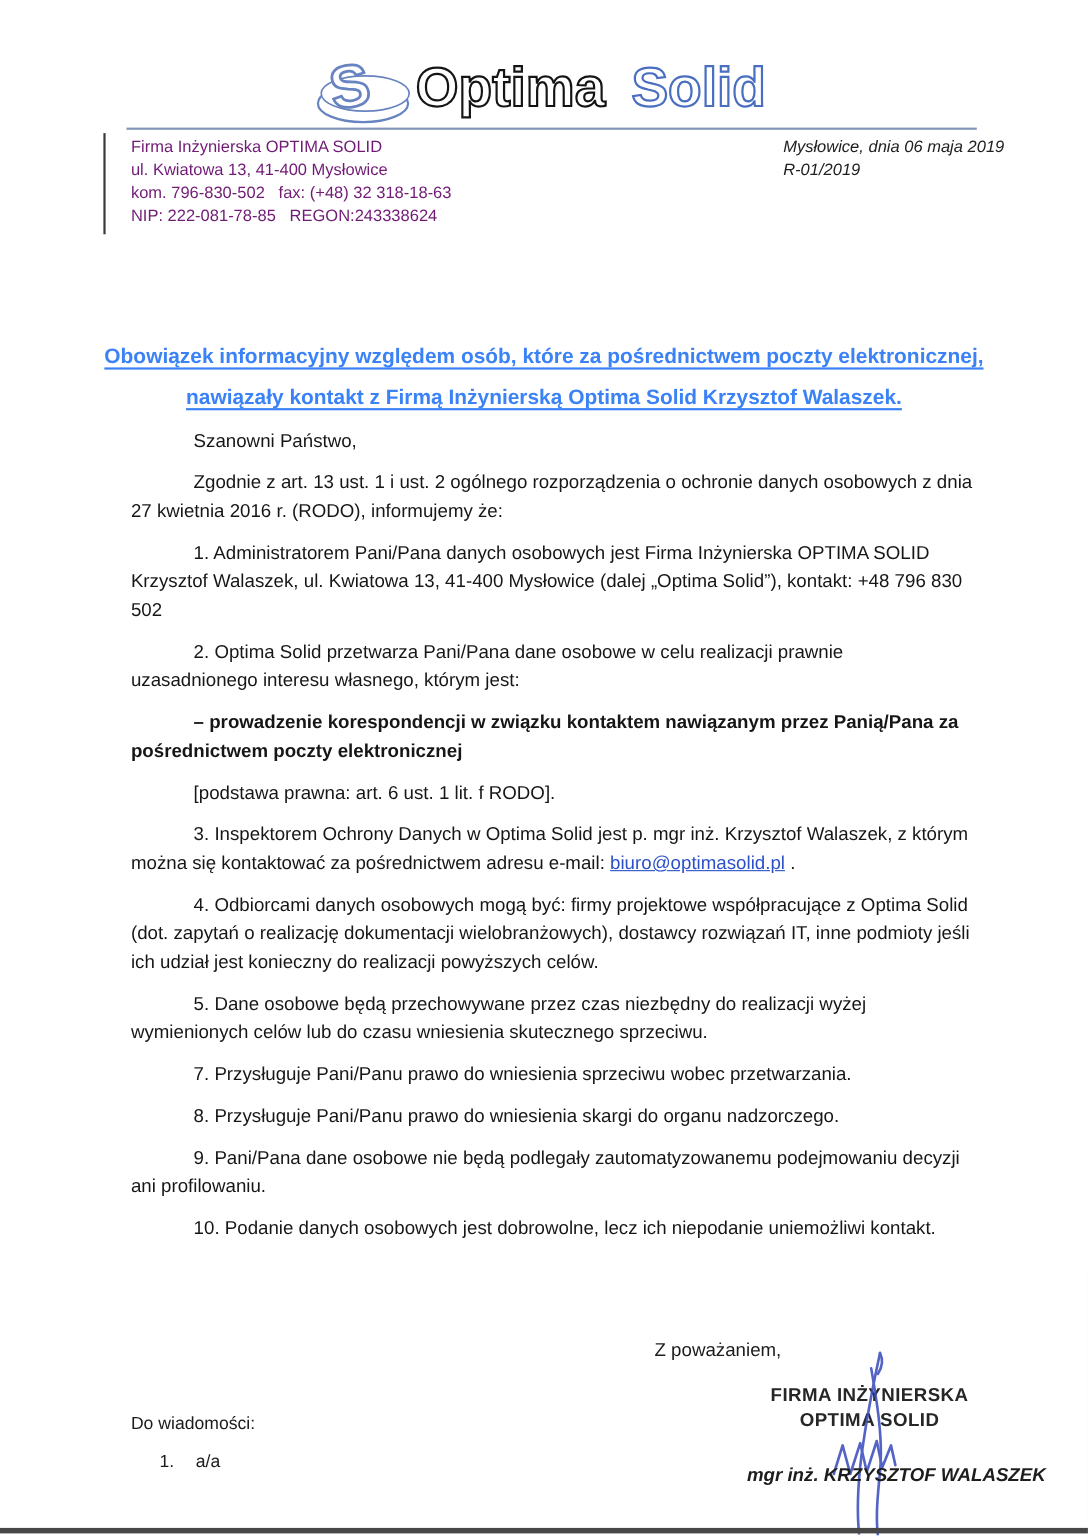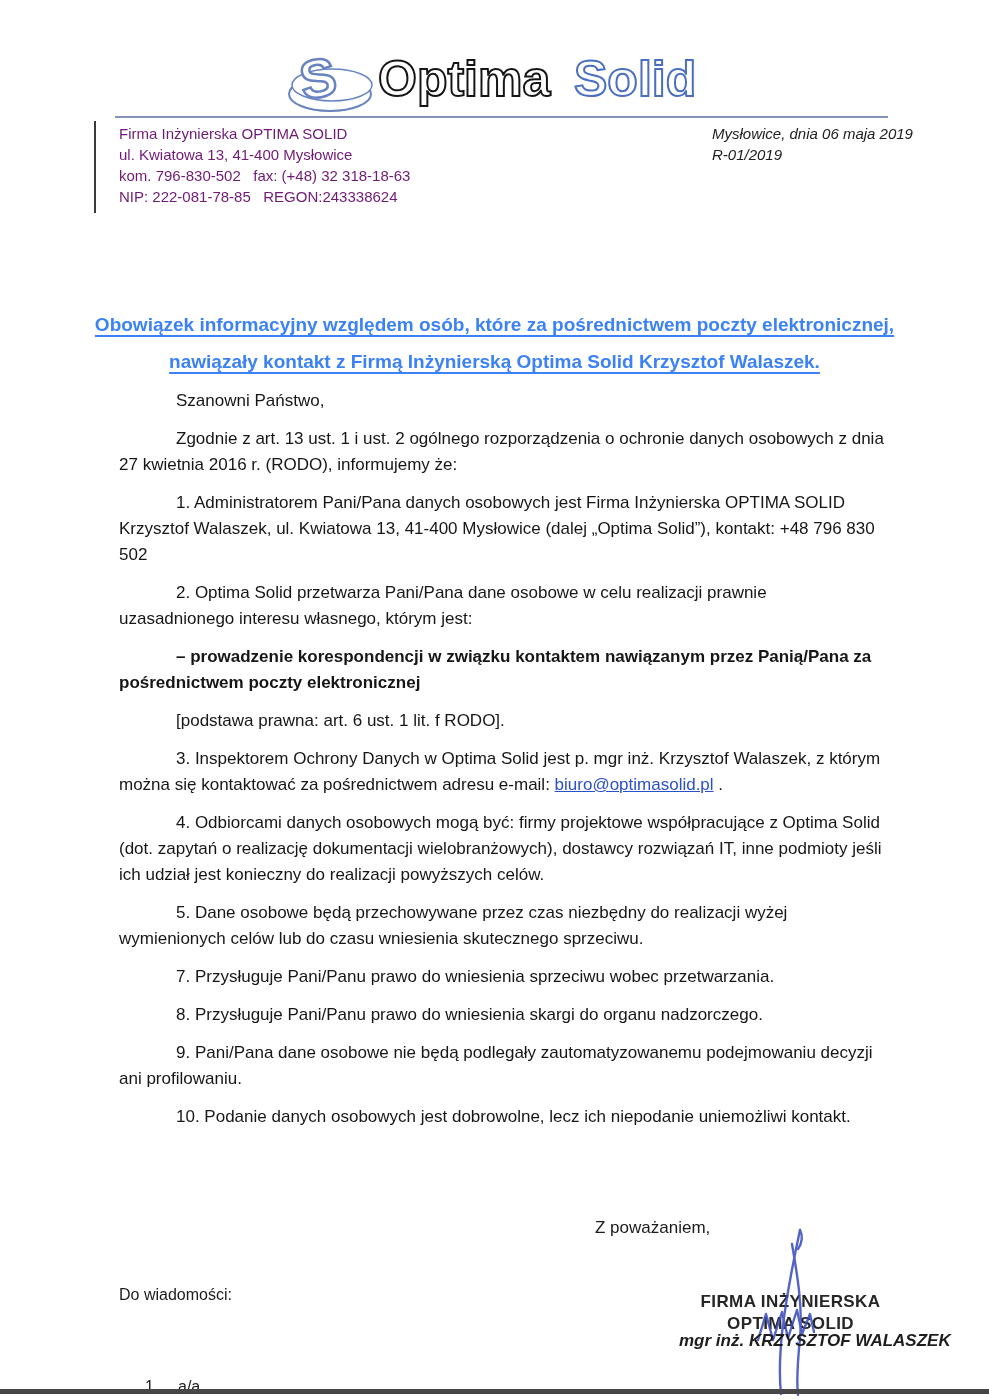--- a/index.html
+++ b/index.html
@@ -39,30 +39,30 @@
     font-size:17px;line-height:26px;color:#161616;
   }
   .para{margin:0 0 12px 0;text-indent:57px;}
   .para.bold{font-weight:bold;}
   .email-link{color:#2b50c8;text-decoration:underline;cursor:pointer;}
   
   .regards{position:absolute;left:595px;top:1218px;font-size:17px;}
   .stamp{
     position:absolute;left:688px;top:1258px;width:205px;
     text-align:center;font-weight:bold;font-size:17px;line-height:22px;
-    color:#262626;letter-spacing:.4px;margin-top:33px;
+    color:#262626;letter-spacing:.4px;
   }
   .signatory{
     position:absolute;left:679px;top:1331px;
     font-size:17px;font-weight:bold;font-style:italic;color:#1d1d1d;
   }
   .signature-ink{position:absolute;left:742px;top:1228px;}
   
   .cc-label{position:absolute;left:119px;top:1286px;font-size:16px;}
-  .cc-item{position:absolute;left:145px;top:1378px;font-size:16px;}
+  .cc-item{position:absolute;left:145px;top:1321px;font-size:16px;}
   .cc-item .num{display:inline-block;width:33px;}
   .scan-edge{position:absolute;left:0;top:1389px;width:989px;height:5px;background:#474747;}
 </style>
 </head>
 <body>
 
 <div class="page">
 
   <svg class="logo-icon" width="92" height="74" viewBox="0 0 92 74">
     <ellipse cx="47" cy="54" rx="41" ry="17" fill="#ffffff" stroke="#6884c0" stroke-width="2"></ellipse>

